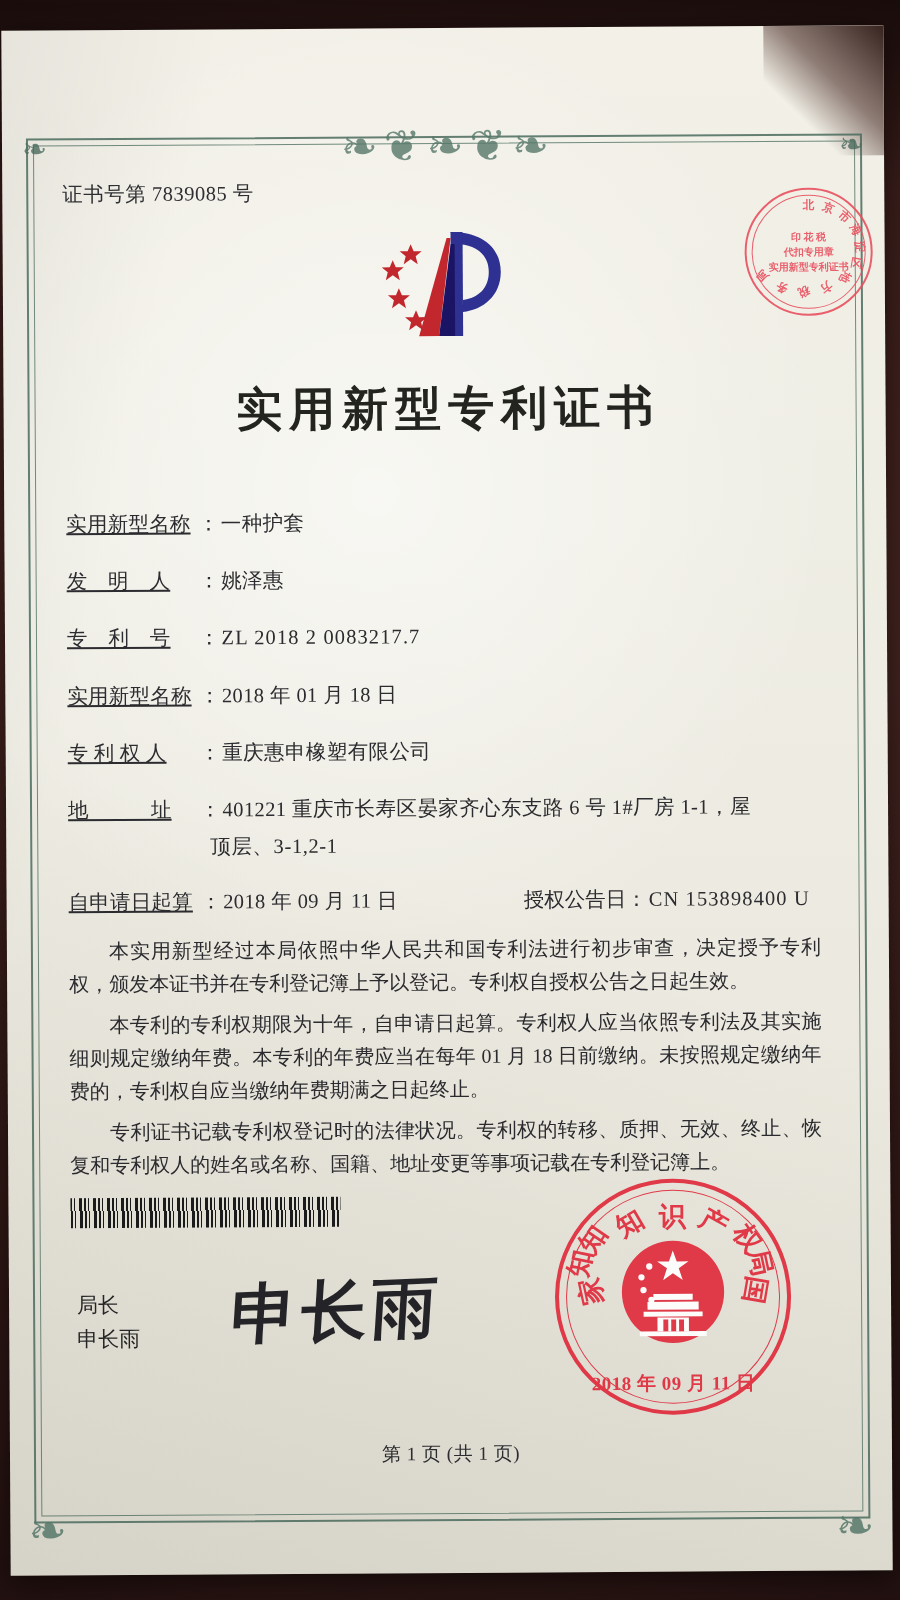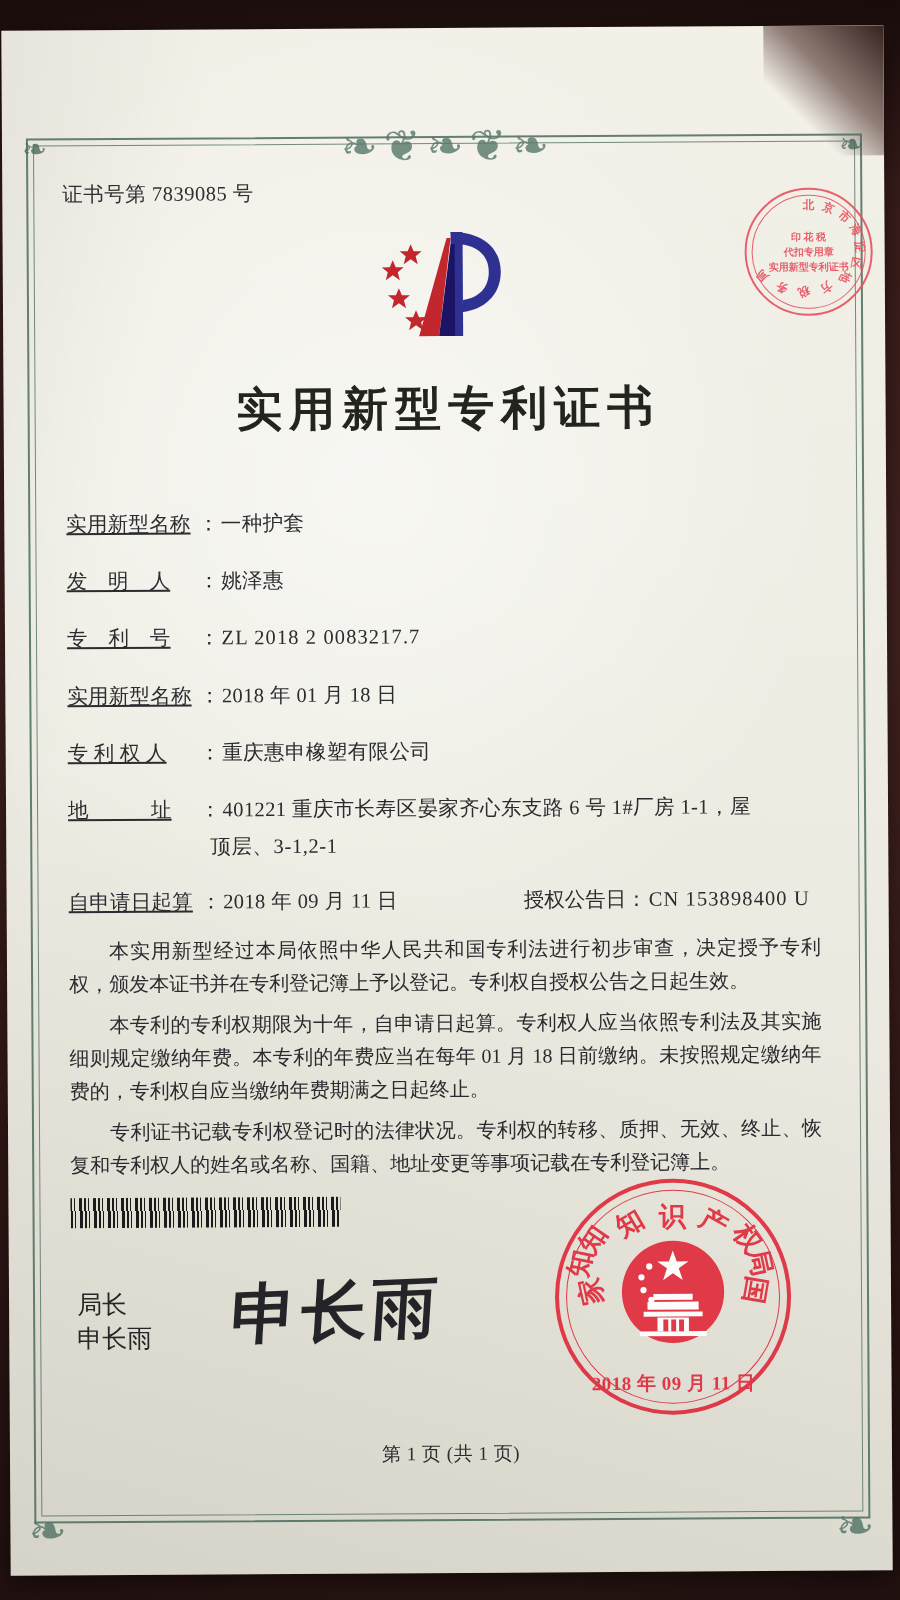--- a/index.html
+++ b/index.html
@@ -221,21 +221,21 @@
       #1b1b1b 9px, #1b1b1b 12px,
       transparent 12px, transparent 14px
     );
   }
 
   
   .sign-block {
     position: absolute;
     left: 68px;
     top: 1258px;
-    font-size: 25px;
+    font-size: 21px;
     line-height: 34px;
     color: #262626;
   }
   .handwriting {
     position: absolute;
     left: 222px;
     top: 1238px;
     font-family: "DejaVu Serif", serif;
     font-size: 66px;
     color: #15151a;

